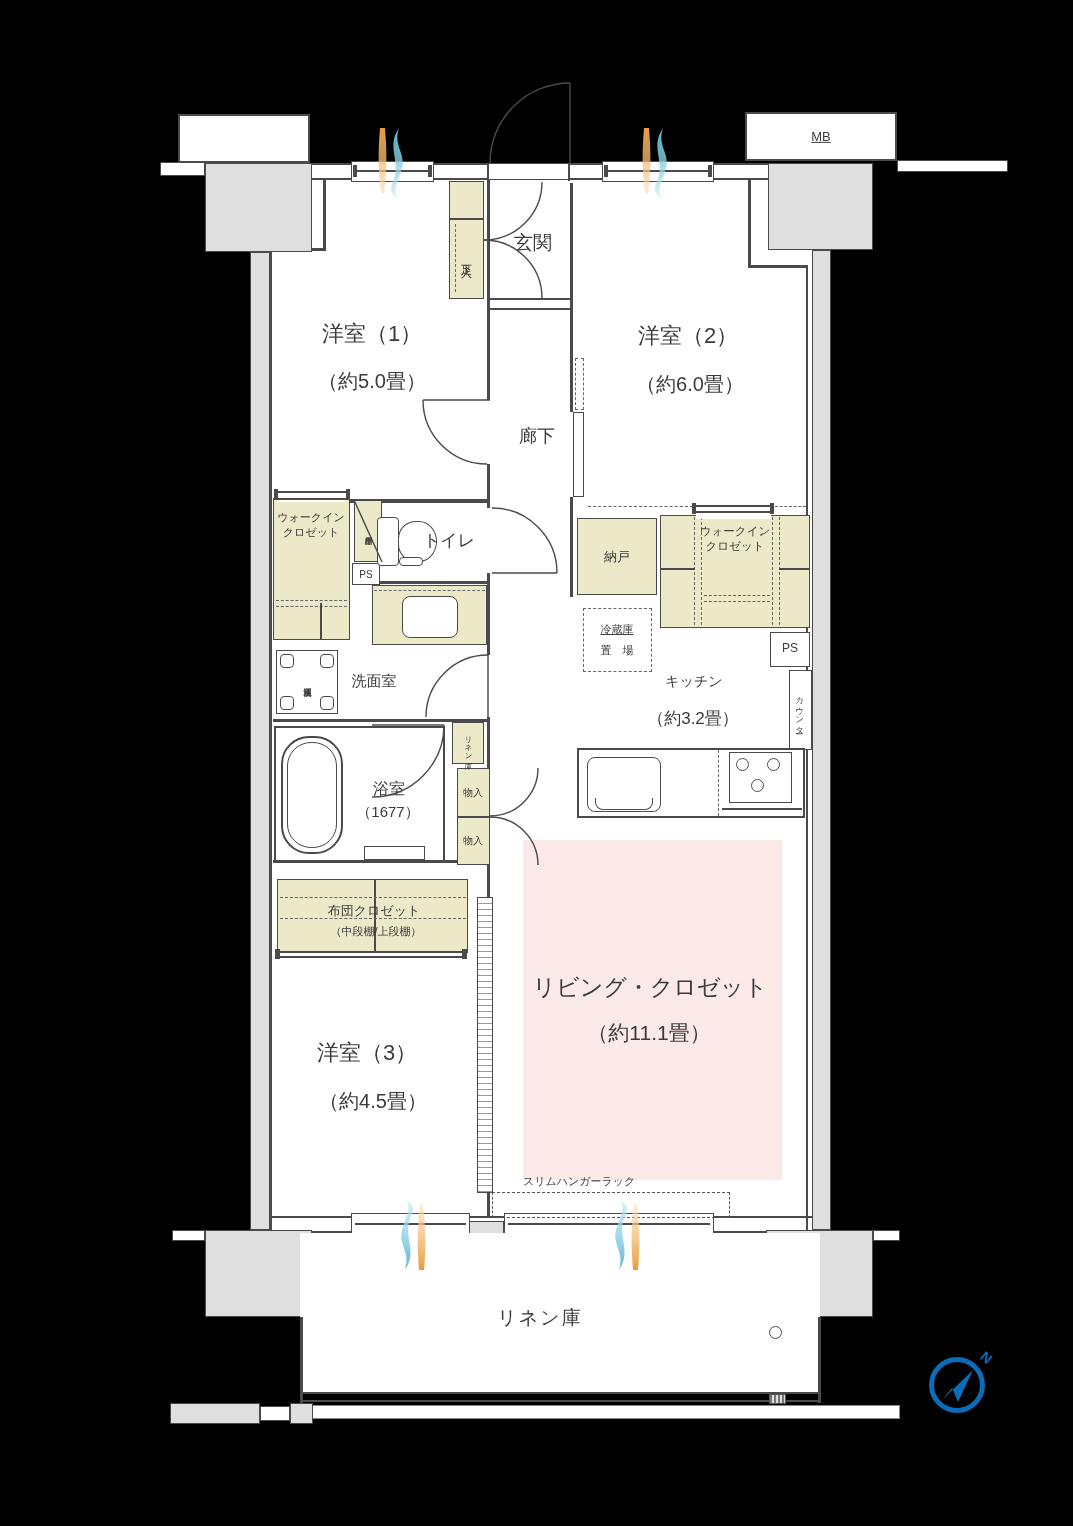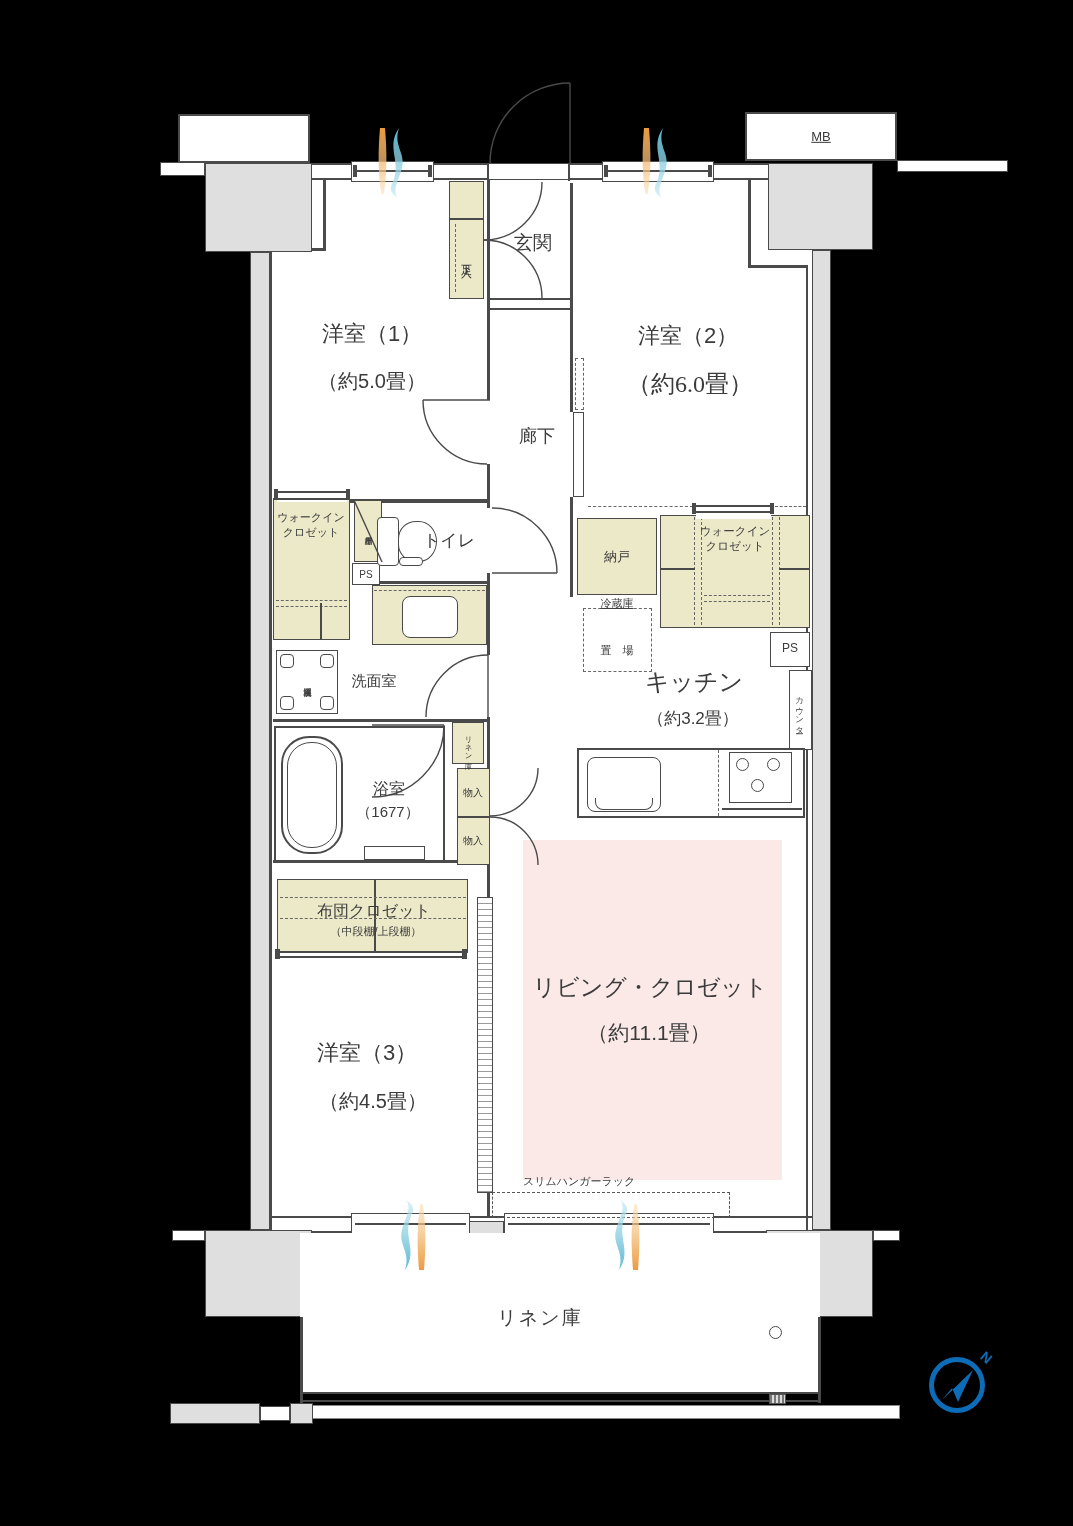--- a/index.html
+++ b/index.html
@@ -238,37 +238,37 @@
 
     <use href="#aircell" transform="translate(372,126)"></use>
     <use href="#aircell" transform="translate(636,126)"></use>
     <use href="#aircell" transform="translate(432,1272) scale(-1,-1)"></use>
     <use href="#aircell" transform="translate(646,1272) scale(-1,-1)"></use>
   </svg>
 
   <div class="lbl" style="left:372px;top:334px;font-size:22px;">洋室（1）</div>
   <div class="lbl" style="left:372px;top:381px;font-size:20px;">（約5.0畳）</div>
   <div class="lbl" style="left:688px;top:336px;font-size:22px;">洋室（2）</div>
-  <div class="lbl" style="left:690px;top:384px;font-size:24px;font-family:Liberation Serif, serif;">（約6.0畳）</div>
+  <div class="lbl" style="left:690px;top:384px;font-size:20px;">（約6.0畳）</div>
   <div class="lbl" style="left:533px;top:243px;font-size:19px;">玄関</div>
   <div class="lbl" style="left:537px;top:437px;font-size:18px;">廊下</div>
   <div class="lbl" style="left:449px;top:541px;font-size:17px;">トイレ</div>
   <div class="lbl" style="left:617px;top:557px;font-size:13px;">納戸</div>
   <div class="lbl" style="left:735px;top:531px;font-size:11.5px;">ウォークイン</div>
   <div class="lbl" style="left:735px;top:546px;font-size:11.5px;">クロゼット</div>
   <div class="lbl" style="left:311px;top:517px;font-size:11px;">ウォークイン</div>
   <div class="lbl" style="left:311px;top:532px;font-size:11px;">クロゼット</div>
-  <div class="lbl" style="left:694px;top:682px;font-size:24px;">キッチン</div>
+  <div class="lbl" style="left:694px;top:682px;font-size:14px;">キッチン</div>
   <div class="lbl" style="left:693px;top:719px;font-size:17px;">（約3.2畳）</div>
-  <div class="lbl" style="left:617px;top:603px;font-size:11px;text-decoration:underline;">冷蔵庫</div>
+  <div class="lbl" style="left:617px;top:629px;font-size:11px;text-decoration:underline;">冷蔵庫</div>
   <div class="lbl" style="left:617px;top:650px;font-size:11px;">置　場</div>
   <div class="lbl" style="left:374px;top:681px;font-size:15px;">洗面室</div>
   <div class="lbl" style="left:389px;top:789px;font-size:16px;">浴室</div>
   <div class="lbl" style="left:388px;top:812px;font-size:15px;">（1677）</div>
-  <div class="lbl" style="left:374px;top:911px;font-size:16px;">布団クロゼット</div>
+  <div class="lbl" style="left:374px;top:911px;font-size:13px;">布団クロゼット</div>
   <div class="lbl" style="left:376px;top:931px;font-size:11px;">（中段棚/上段棚）</div>
   <div class="lbl" style="left:367px;top:1053px;font-size:22px;">洋室（3）</div>
   <div class="lbl" style="left:373px;top:1101px;font-size:20px;">（約4.5畳）</div>
   <div class="lbl" style="left:650px;top:988px;font-size:23px;">リビング・クロゼット</div>
   <div class="lbl" style="left:649px;top:1033px;font-size:21px;">（約11.1畳）</div>
   <div class="lbl" style="left:523px;top:1181px;font-size:11px;transform:translate(0,-50%);">スリムハンガーラック</div>
   <div class="lbl" style="left:540px;top:1318px;font-size:19px;letter-spacing:2px;">リネン庫</div>
   <div class="lbl" style="left:821px;top:137px;font-size:13px;text-decoration:underline;">MB</div>
   <div class="lbl" style="left:366px;top:574px;font-size:10px;">PS</div>
   <div class="lbl" style="left:790px;top:649px;font-size:12px;">PS</div>

